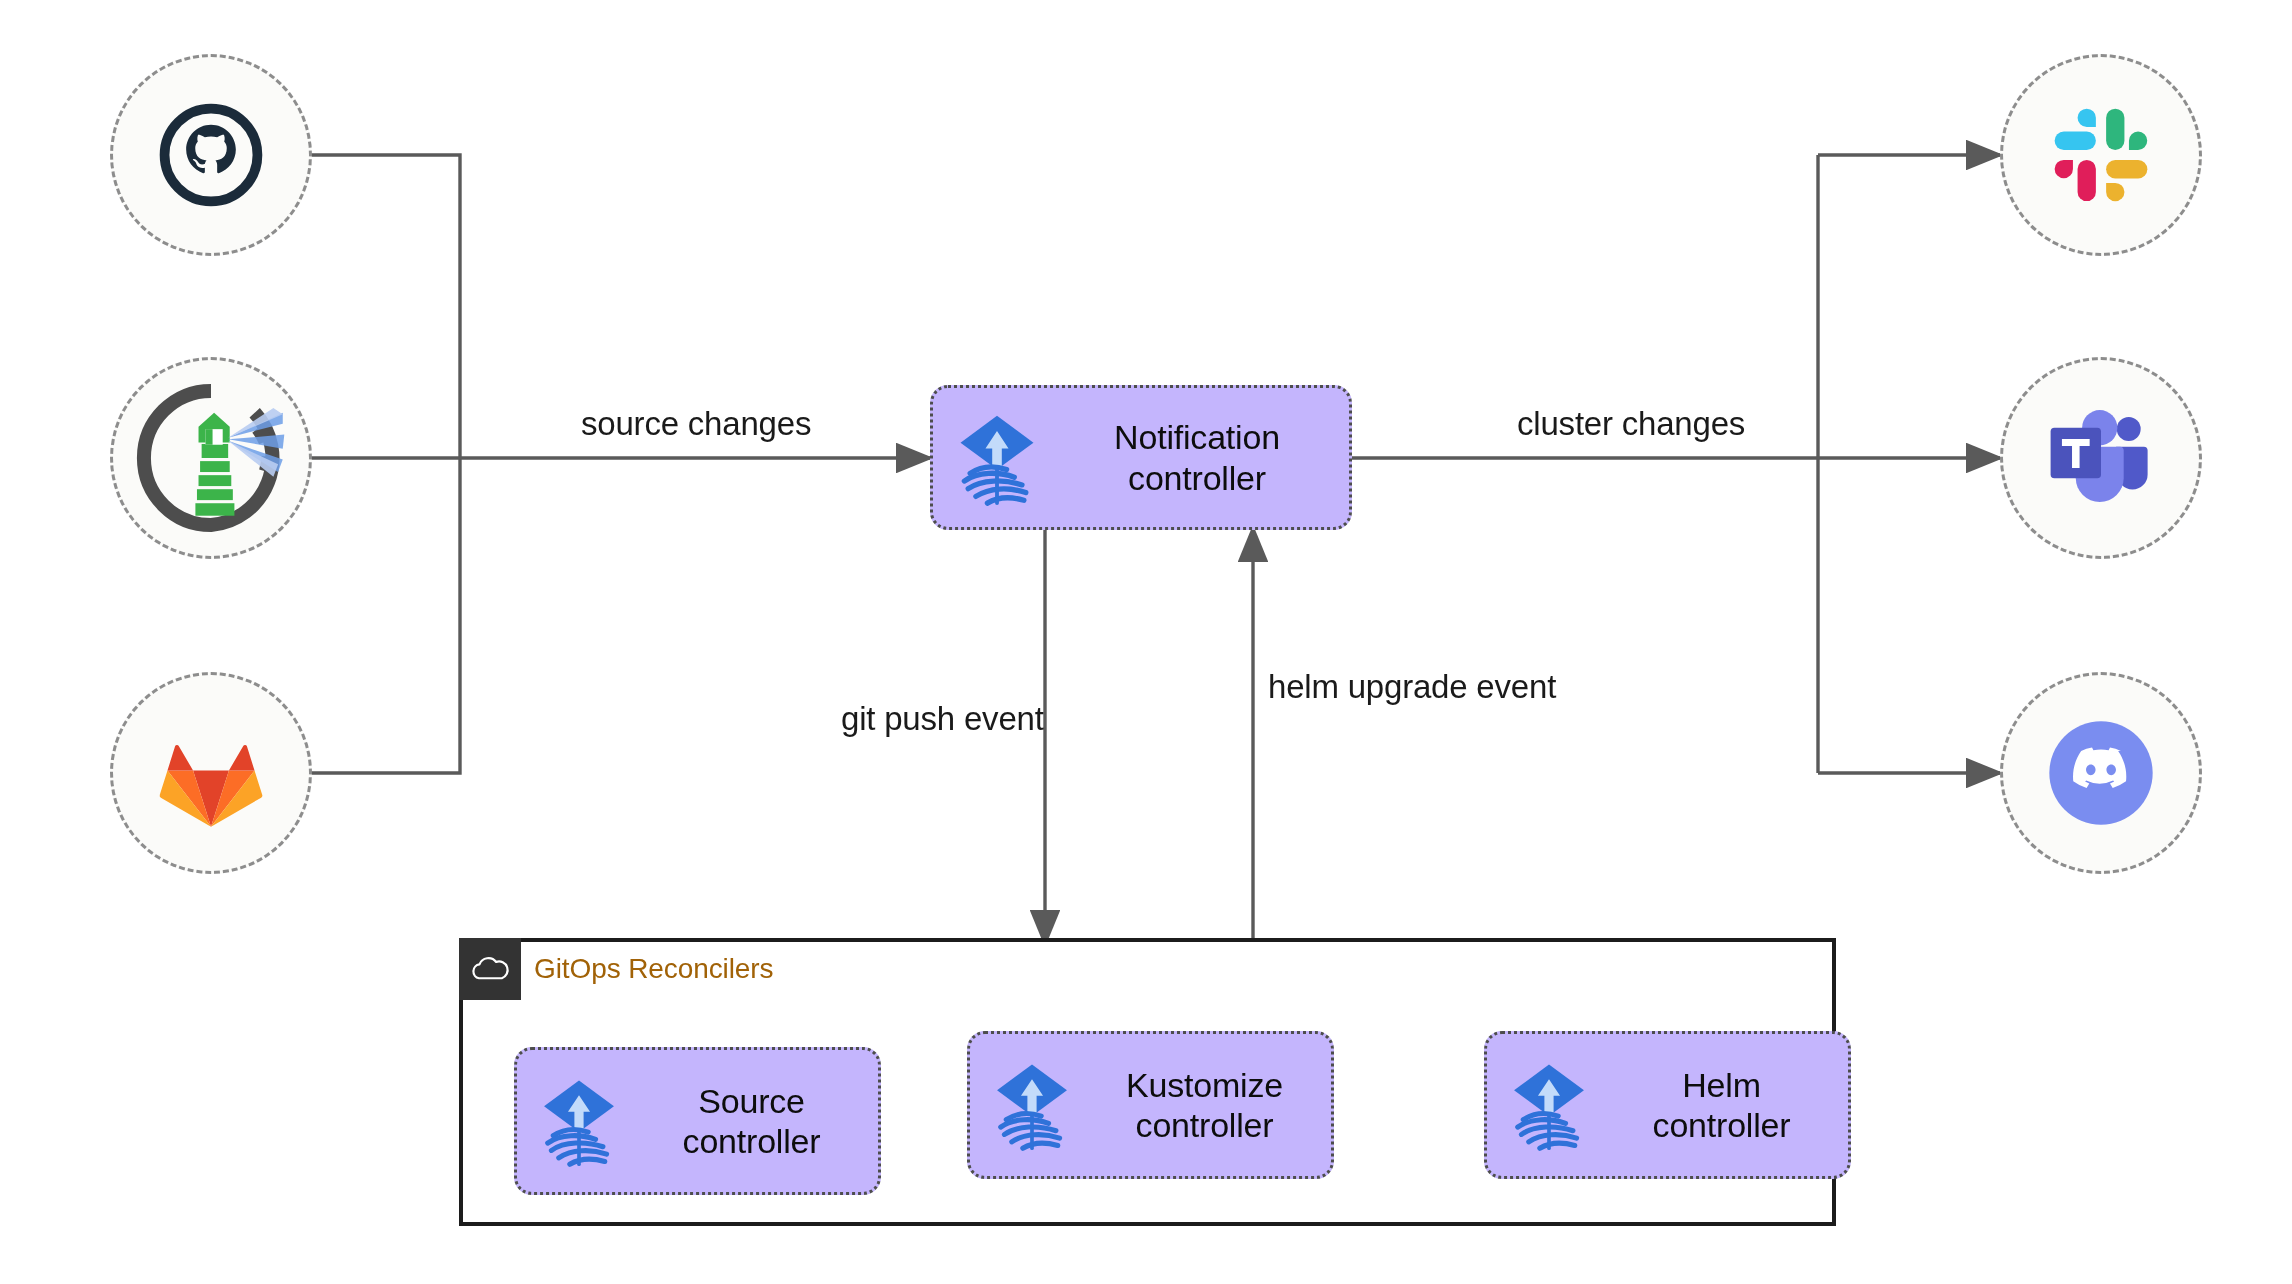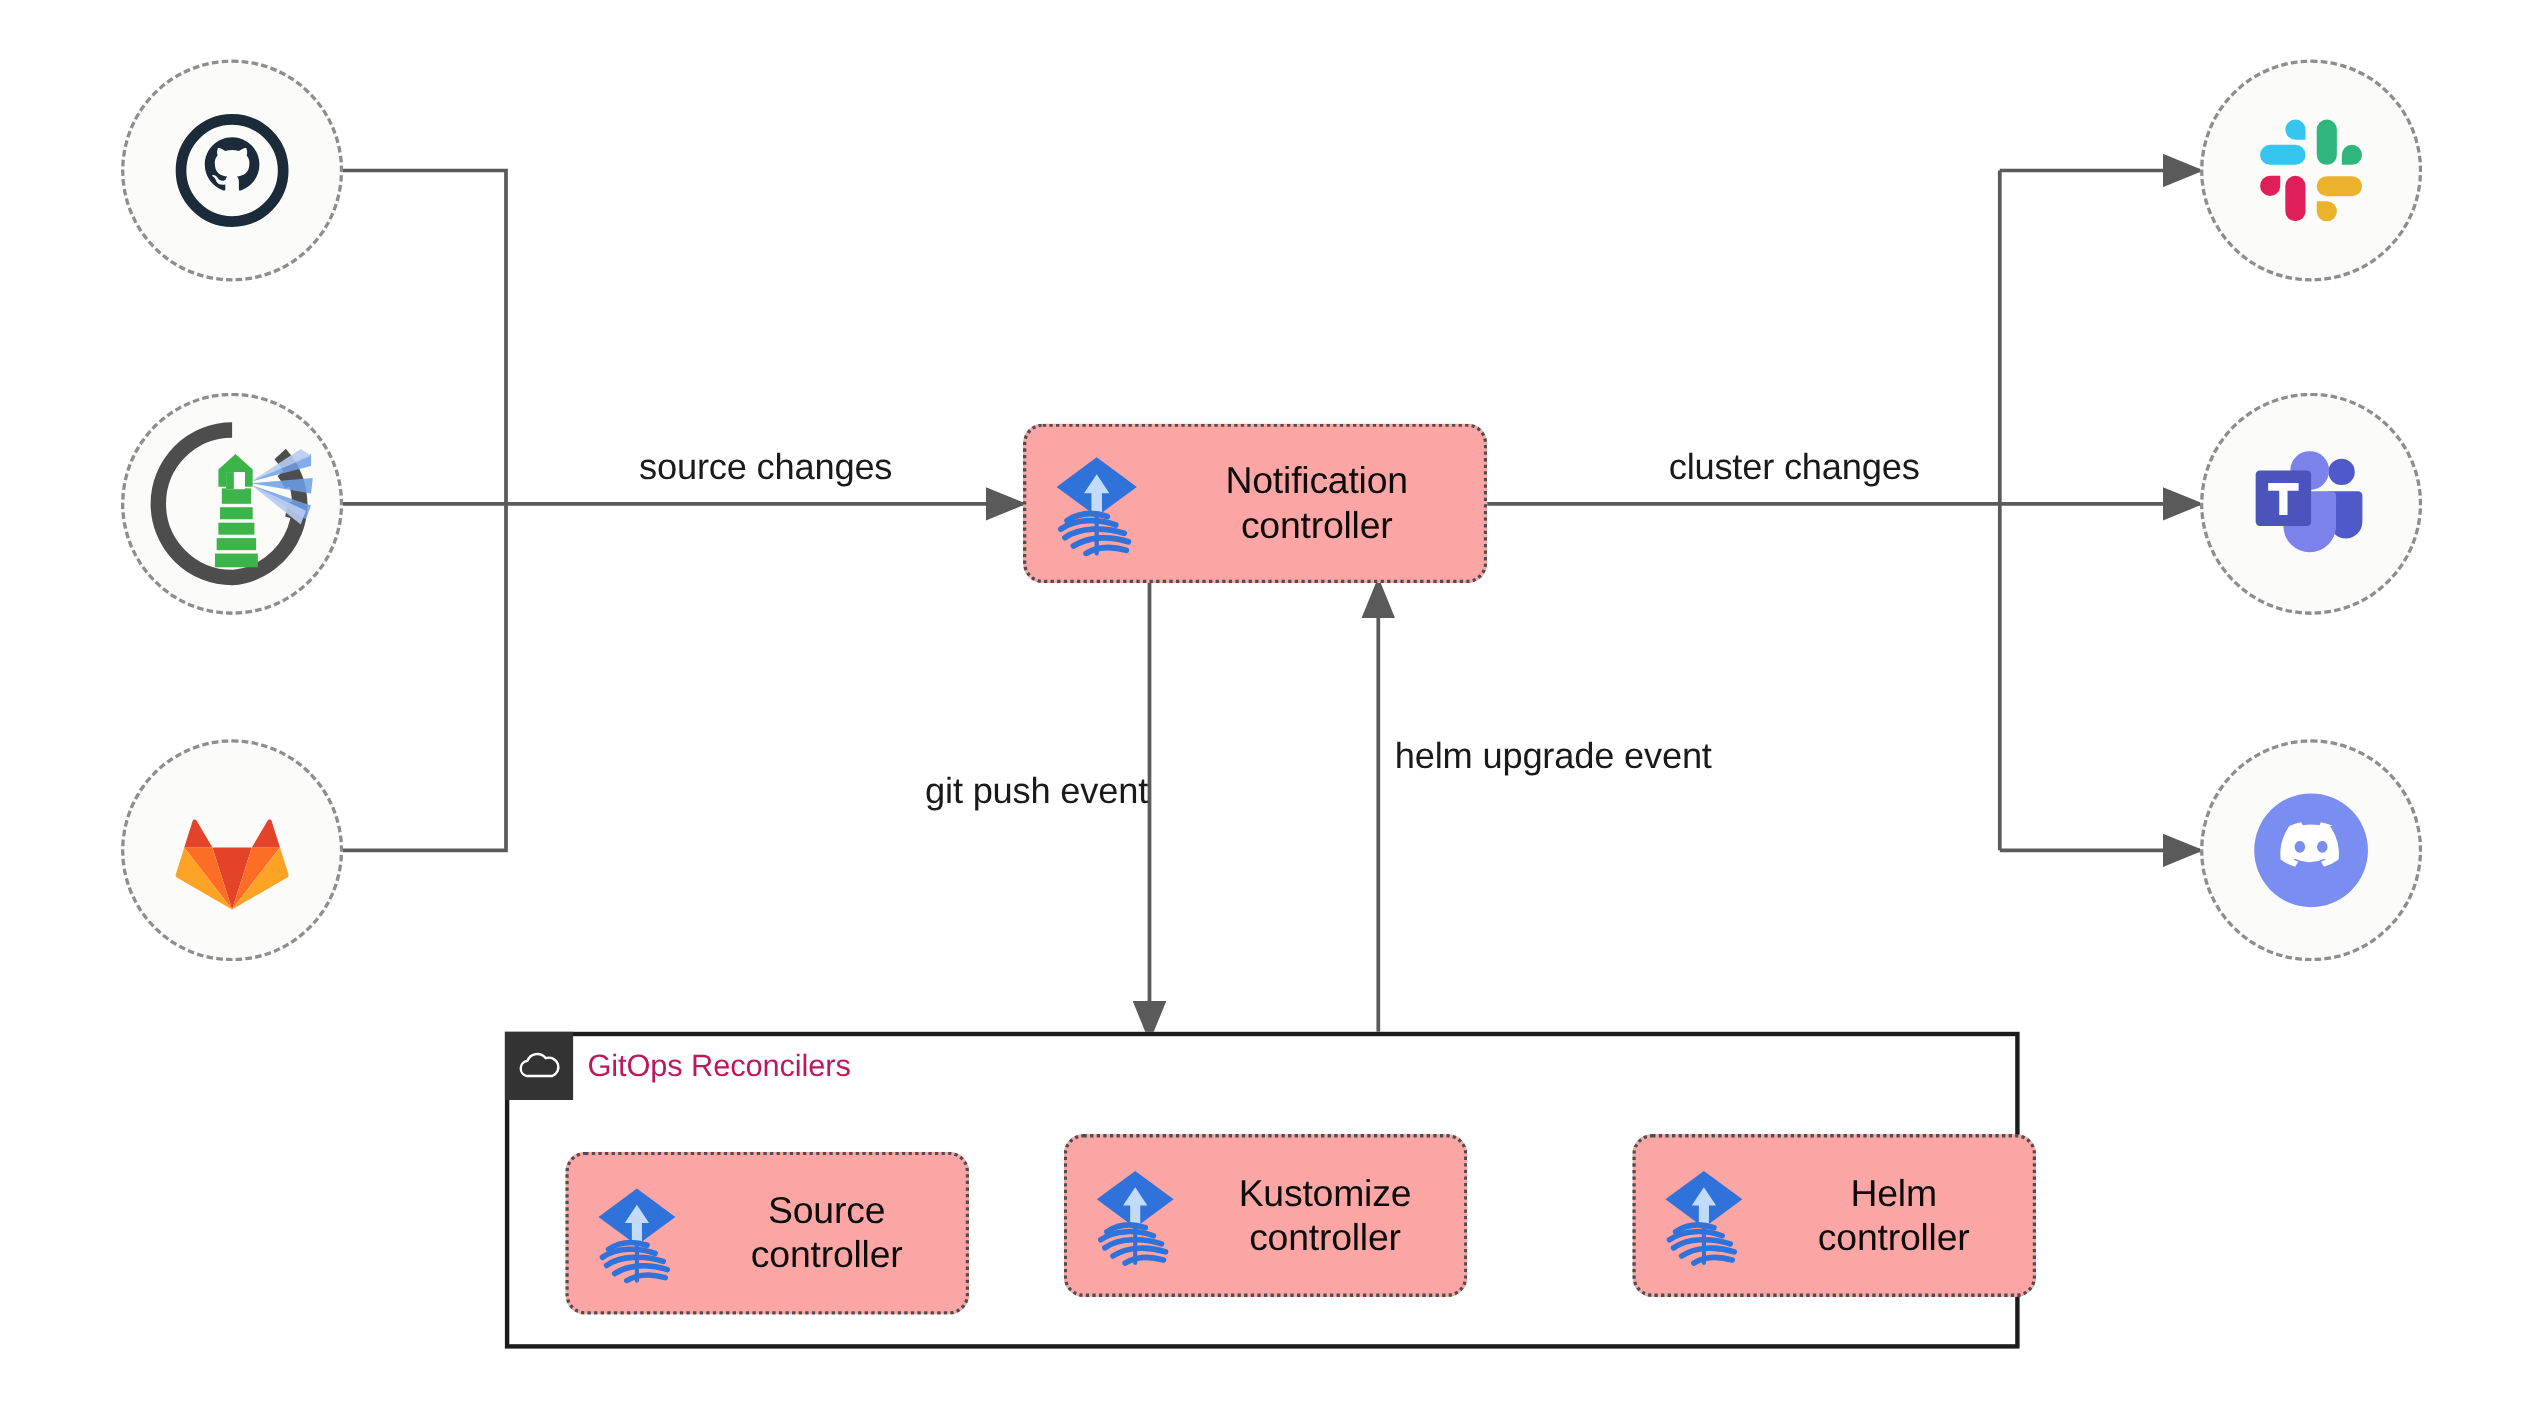--- a/index.html
+++ b/index.html
@@ -30,21 +30,21 @@
     border: 3px dashed #8d8d8d;
     box-sizing: border-box;
     display: flex;
     align-items: center;
     justify-content: center;
   }
 
   
   .ctrl-box {
     position: absolute;
-    background: #fca5a5;
+    background: #c4b5fd;
     border: 3px dotted #4d4d4d;
     border-radius: 18px;
     box-sizing: border-box;
     display: flex;
     align-items: center;
     justify-content: flex-start;
     gap: 10px;
     padding: 0 10px 0 16px;
   }
   .ctrl-label {
@@ -78,21 +78,21 @@
     background: #333333;
     display: flex;
     align-items: center;
     justify-content: center;
   }
   #gitops-header-label {
     position: absolute;
     left: 534px;
     top: 953px;
     font-size: 28px;
-    color: #be185d;
+    color: #a16207;
     letter-spacing: -0.1px;
   }
 
   
   .edge-label {
     position: absolute;
     font-size: 33px;
     color: #1a1a1a;
     white-space: nowrap;
     letter-spacing: -0.2px;

